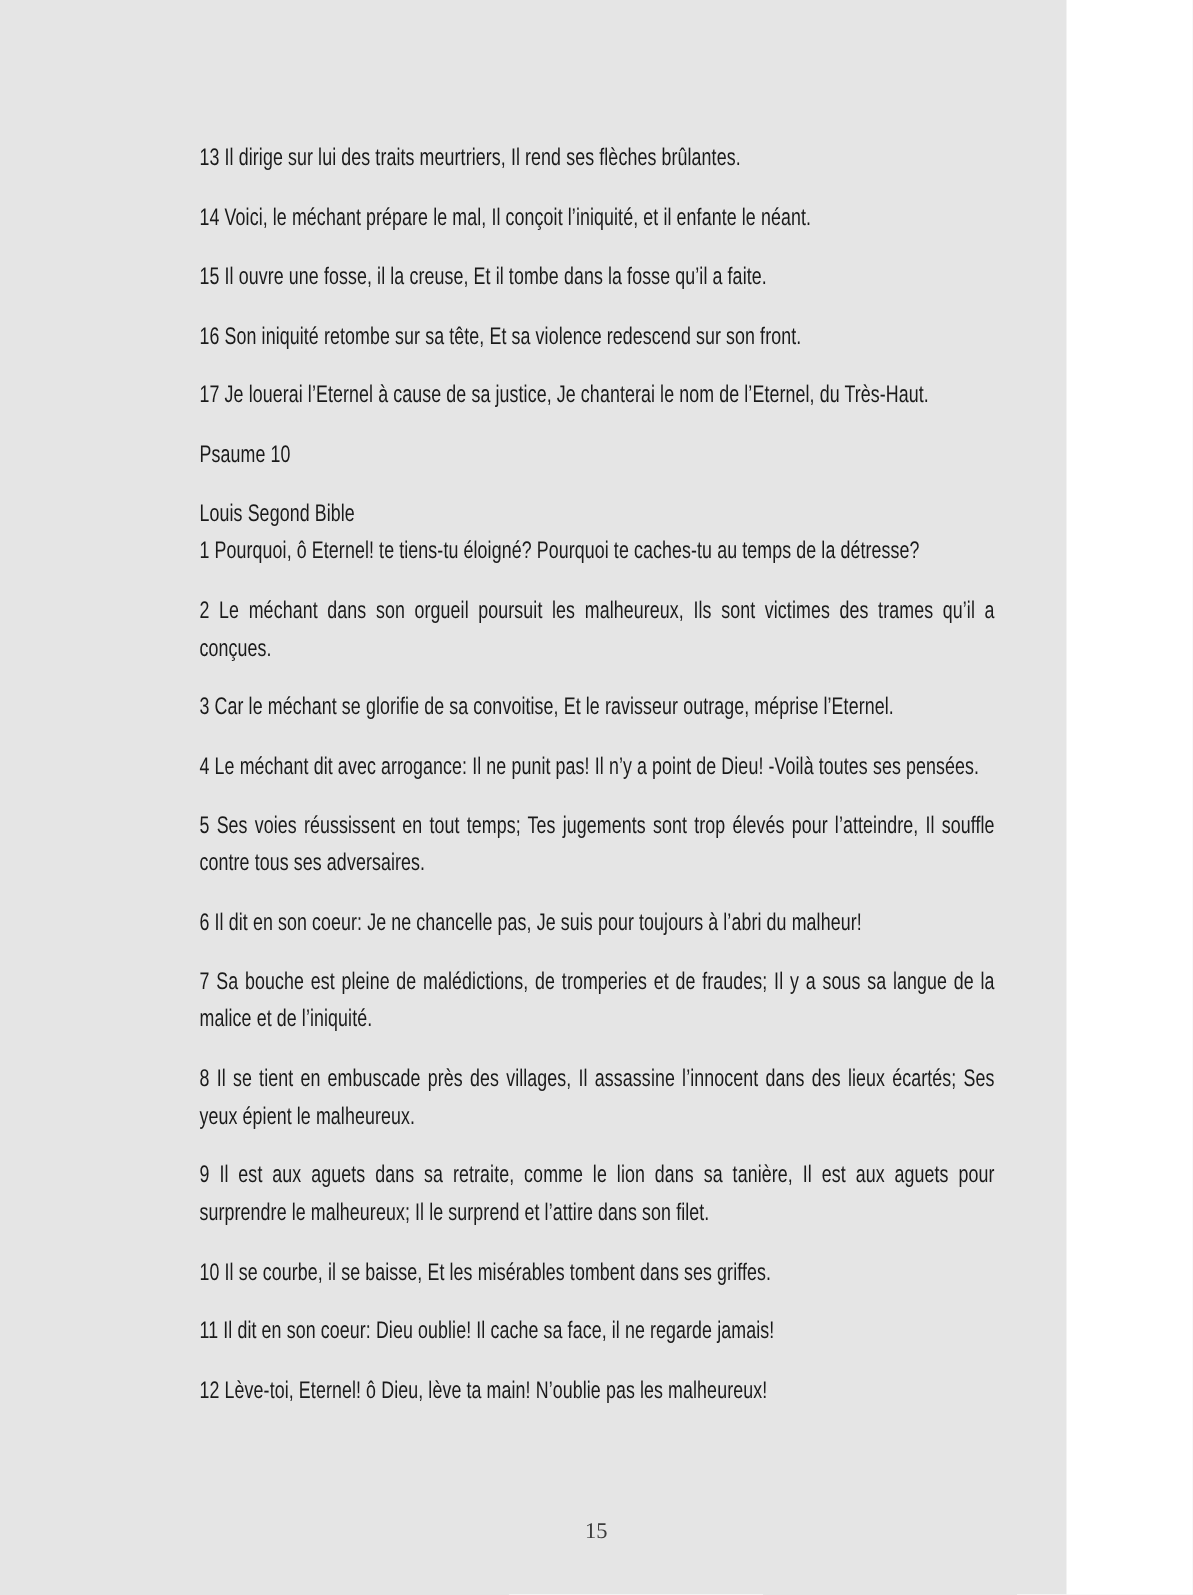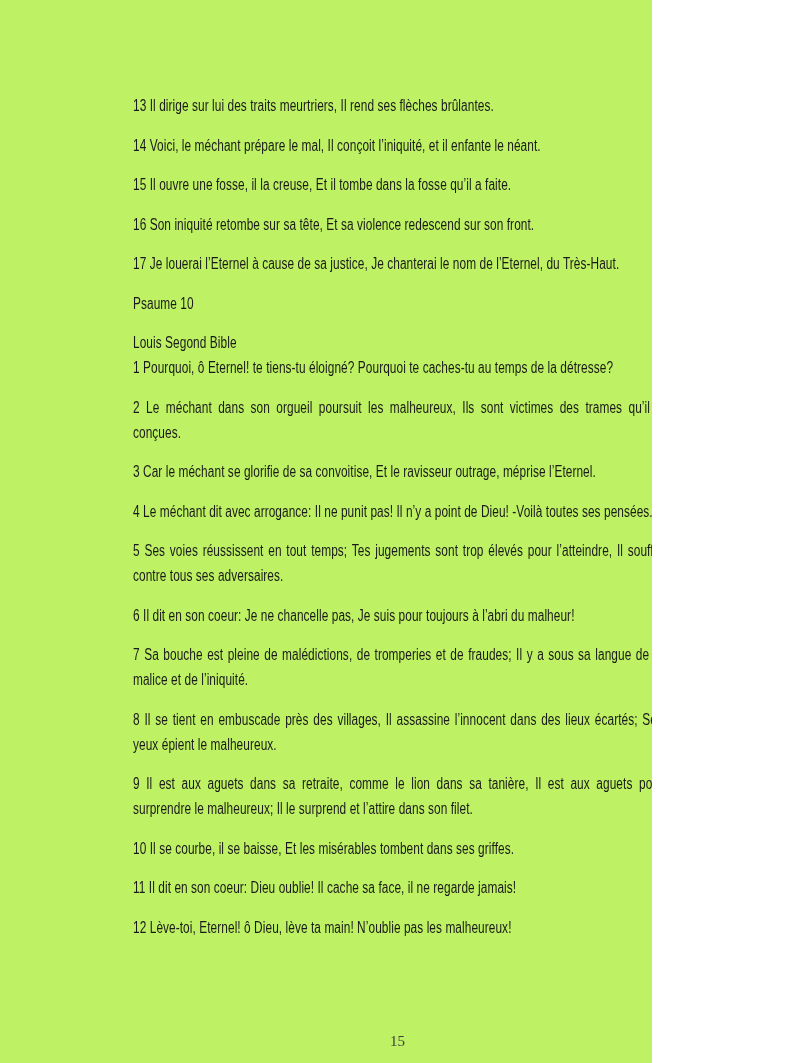--- a/index.html
+++ b/index.html
@@ -2,23 +2,23 @@
 <html><head>
 <meta charset="utf-8">
 <style>
   html, body {
     margin: 0;
     padding: 0;
     background: #ffffff;
   }
   .page {
     position: relative;
-    width: 652px;
+    width: 711px;
     height: 1063px;
-    background: #bef264;
+    background: #e5e5e5;
     overflow: hidden;
     font-family: "Liberation Sans", sans-serif;
   }
   .content {
     position: absolute;
     left: 133px;
     top: 93px;
     width: 715px;               
     transform: scaleX(0.7413);  
     transform-origin: 0 0;
@@ -36,21 +36,20 @@
   }
   .page-number {
     position: absolute;
     top: 1013px;
     left: 0;
     width: 795px;
     text-align: center;
     font-family: "Liberation Serif", serif;
     font-size: 15px;
     color: #3c3c3c;
-    margin-top: 20px;
   }
 </style>
 </head>
 <body>
 
 <div class="page">
   <div class="content">
     <p>13 Il dirige sur lui des traits meurtriers, Il rend ses flèches brûlantes.</p>
     <p>14 Voici, le méchant prépare le mal, Il conçoit l’iniquité, et il enfante le néant.</p>
     <p>15 Il ouvre une fosse, il la creuse, Et il tombe dans la fosse qu’il a faite.</p>

